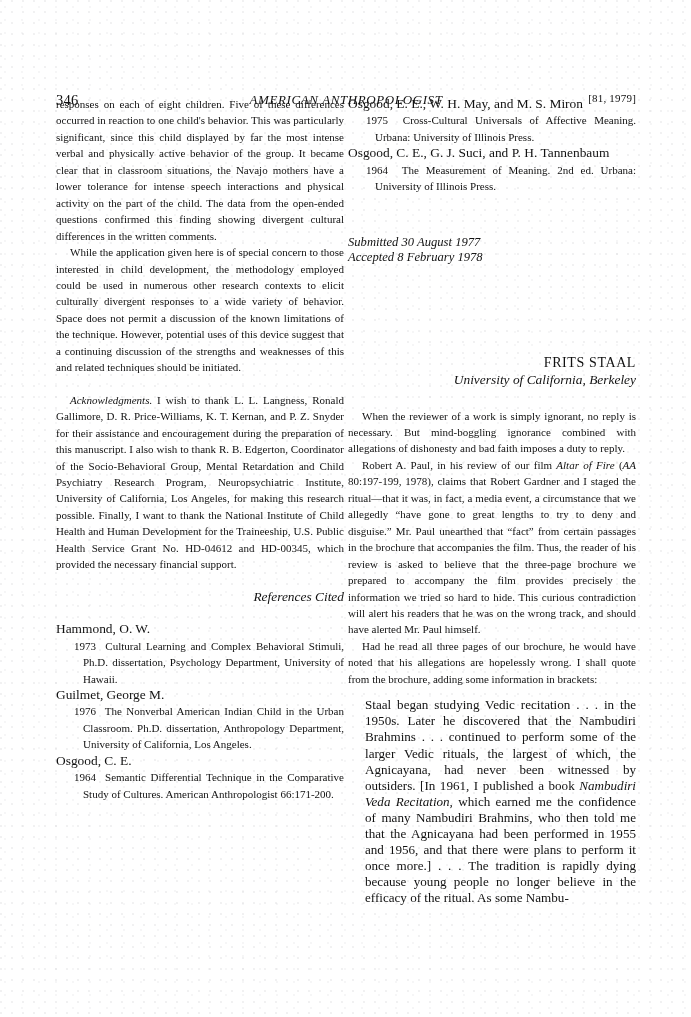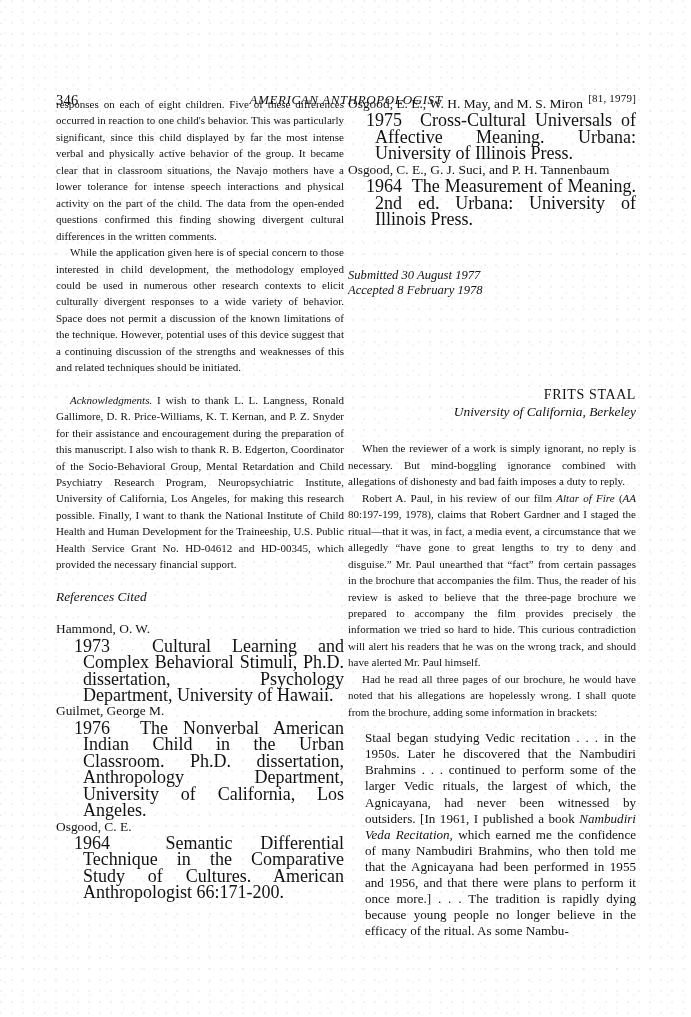--- a/index.html
+++ b/index.html
@@ -96,31 +96,31 @@
   .gap-sm { height: 10px; }
   .gap-md { height: 16px; }
   .gap-xl { height: 40px; }
 
   .ack-lead { font-style: italic; }
 
   .sec-head {
     font-style: italic;
     font-size: 13.4px;
     line-height: 16.45px;
-    text-align: left;
+    text-align: right;
   }
 
   
   .ref-author {
     font-size: 13.4px;
     line-height: 16.45px;
     text-align: left;
   }
   .ref-body {
-    font-size: 18px;
+    font-size: 11px;
     line-height: 16.45px;
     text-align: justify;
     padding-left: 27px;
     text-indent: -9px;
   }
 
   .dates {
     font-style: italic;
     font-size: 12.6px;
     line-height: 15.4px;

